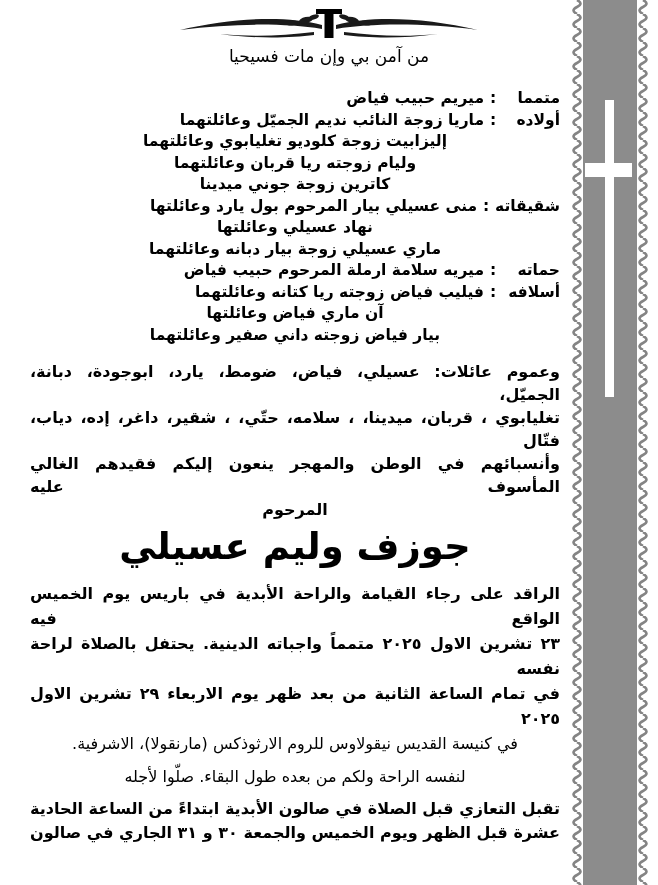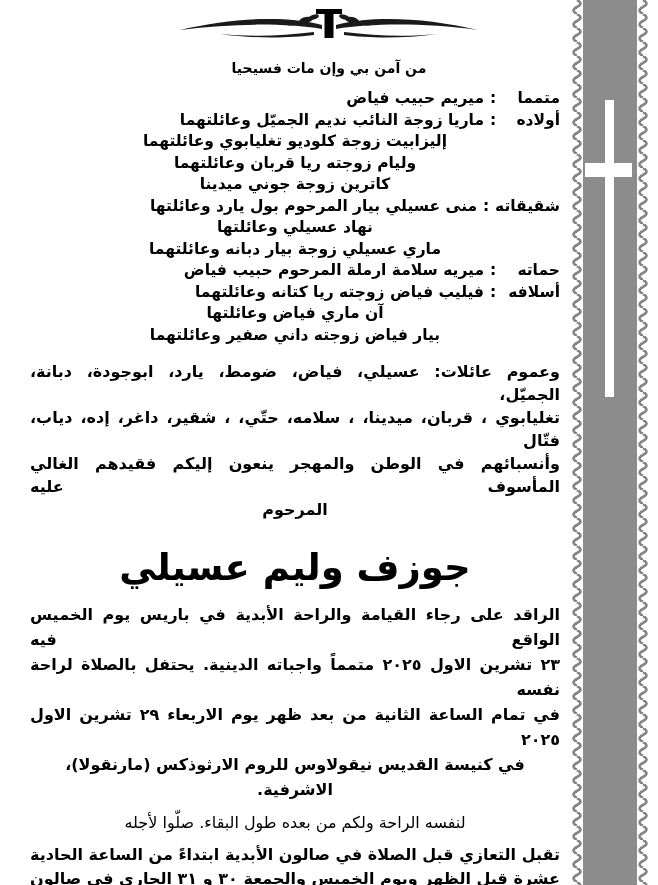--- a/index.html
+++ b/index.html
@@ -8,40 +8,40 @@
     width:658px; height:885px; overflow:hidden; position:relative;
     font-family:"DejaVu Sans", sans-serif; color:#000;
   }
   .page { position:relative; width:658px; height:885px; background:#fff; }
 
   
   .side-band { position:absolute; top:0; right:0; width:90px; height:885px; }
 
   
   .header { position:absolute; top:8px; left:0; width:658px; text-align:center; }
-  .verse { margin-top:16px; font-size:14px; font-weight:bold; direction:rtl; }
+  .verse { margin-top:2px; font-size:17px; font-weight:normal; direction:rtl; }
 
   
   .main { position:absolute; top:88px; right:98px; width:530px; direction:rtl; text-align:right; }
 
   .fam-row { display:flex; direction:rtl; font-weight:bold; font-size:15.5px; line-height:21.5px; }
   .fam-label { min-width:58px; }
   .fam-colon { width:18px; text-align:center; }
   .fam-value { flex:1; }
   .fam-cont { text-align:center; font-weight:bold; font-size:15.5px; line-height:21.5px; }
 
   .para { margin-top:14px; }
   .jline {
     font-weight:bold; font-size:16px; line-height:23px;
     text-align:justify; text-align-last:justify; text-justify:inter-word;
   }
   .rline { font-weight:bold; font-size:16px; line-height:23px; text-align:center; }
-  .cline { font-weight:bold; font-size:16px; line-height:23px; text-align:center; }
+  .cline { font-weight:normal; font-size:16px; line-height:23px; text-align:center; }
 
-  .deceased { margin-top:21px; text-align:center; font-size:37px; font-weight:bold; line-height:52px; }
+  .deceased { margin-top:0; text-align:center; font-size:37px; font-weight:bold; line-height:52px; }
 
   .announce { margin-top:8px; }
   .announce .jline, .announce .cline { line-height:25px; }
 
   .blessing { margin-top:9px; text-align:center; font-weight:normal; font-size:16px; line-height:23px; }
 
   .condol { margin-top:9px; }
   .condol .jline, .condol .cline { line-height:24px; }
 </style>
 </head>

